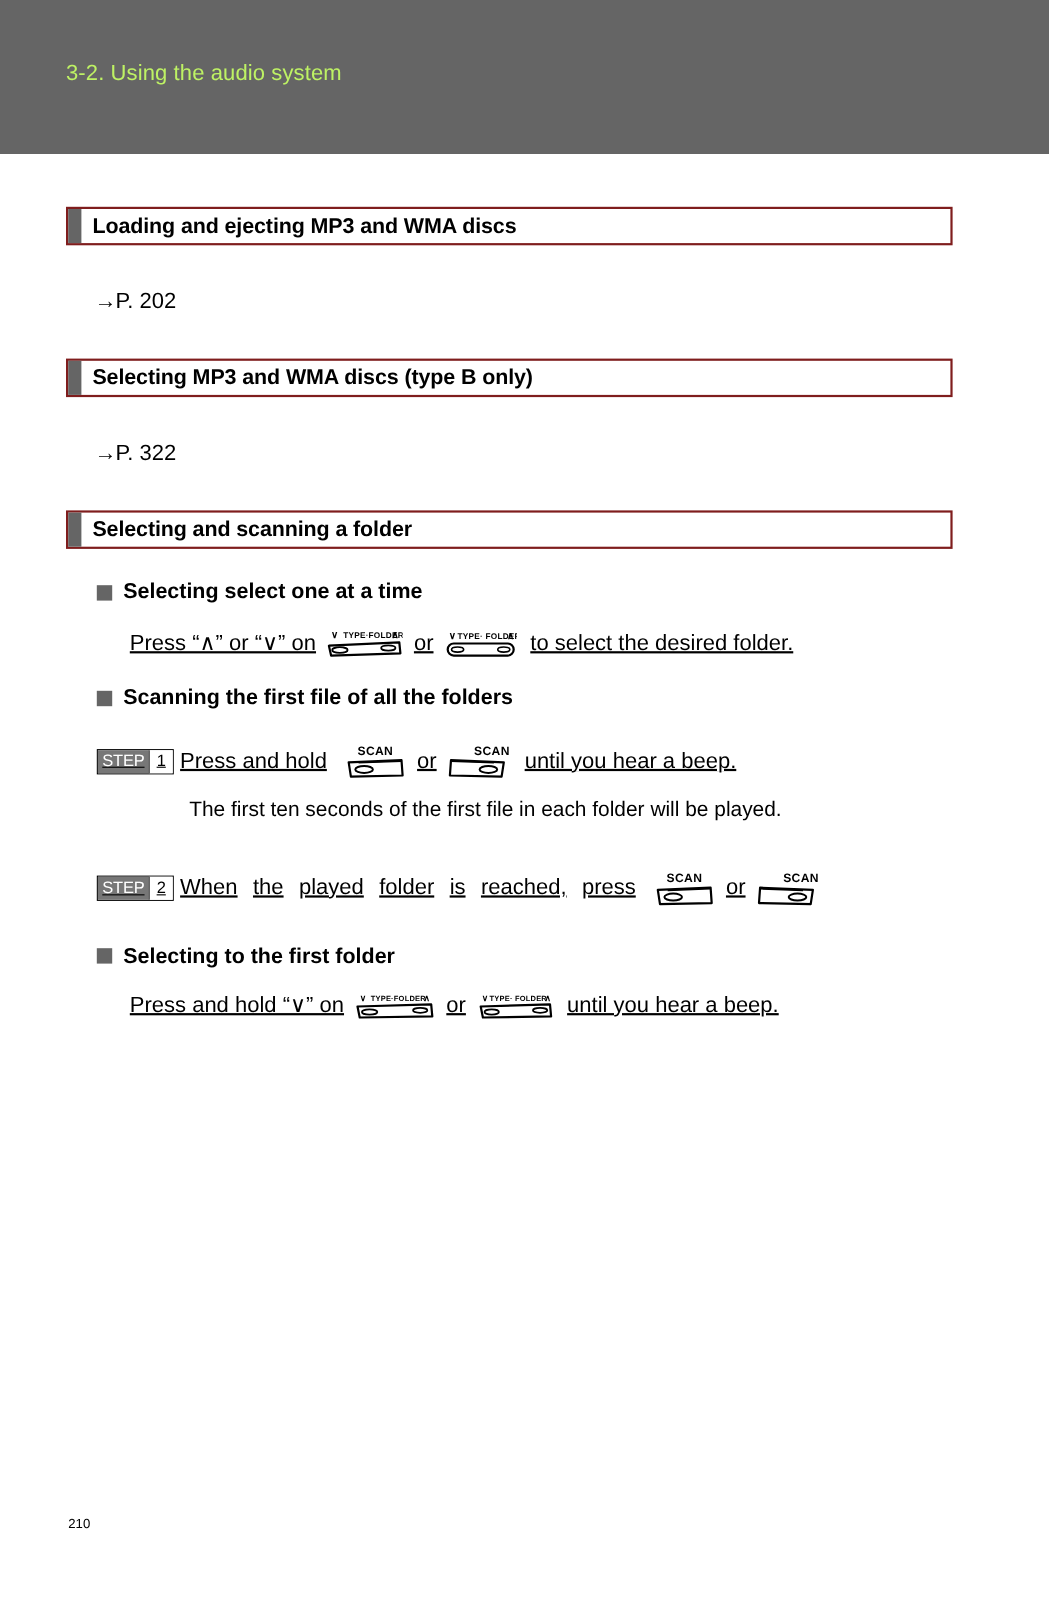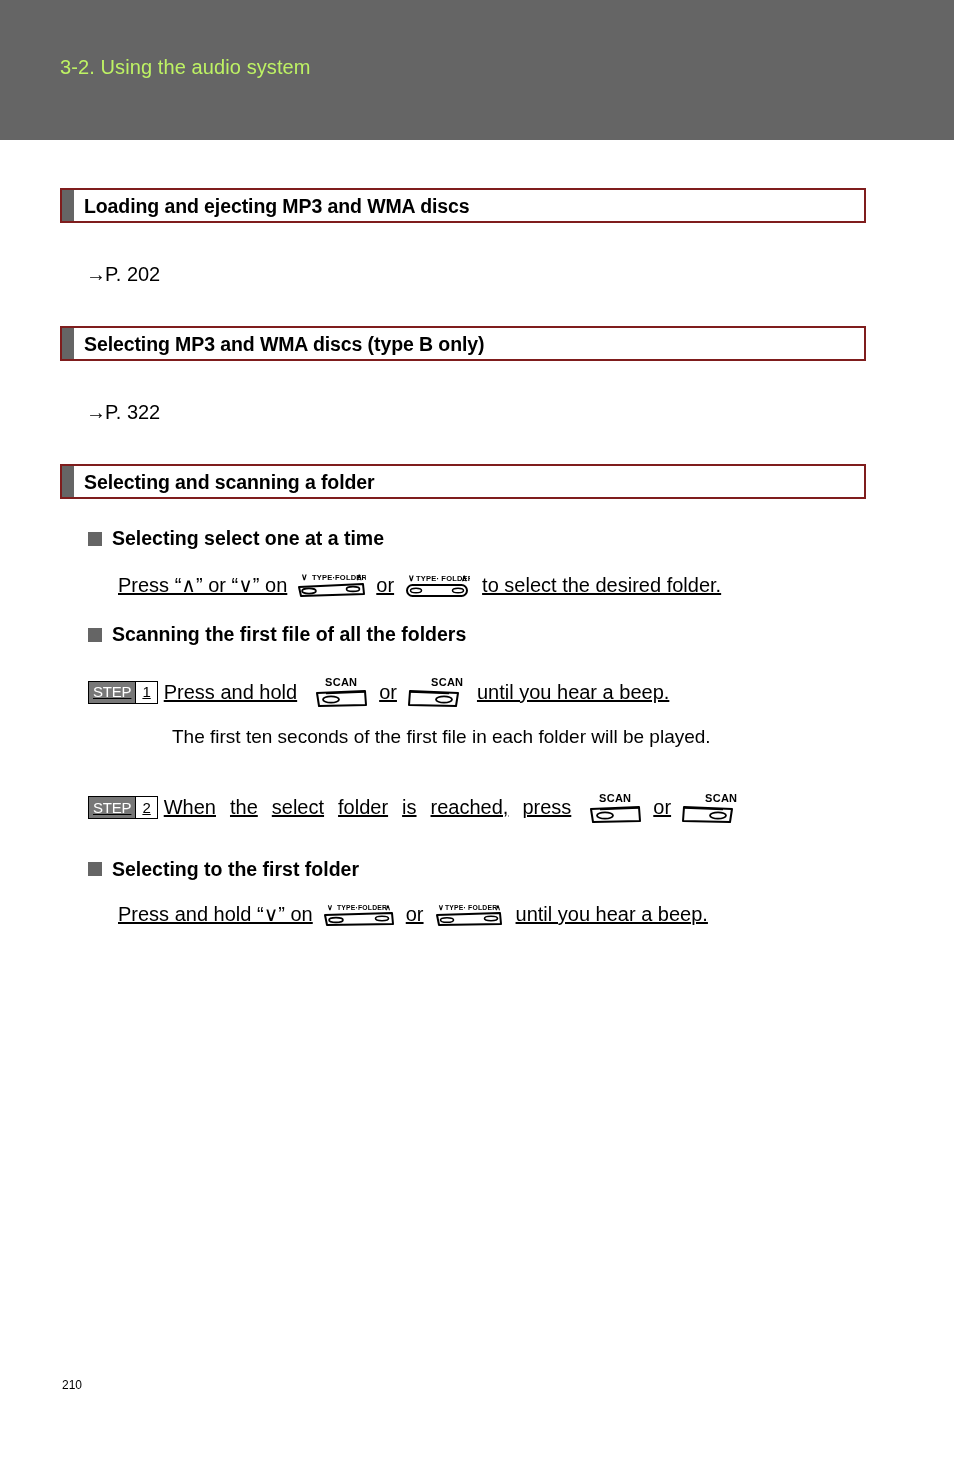--- a/index.html
+++ b/index.html
@@ -278,21 +278,21 @@
   <div class="para inline-row" style="margin-left:88px">
     <span class="step-badge">
       <span class="step-word">STEP</span>
       <span class="step-num">2</span>
     </span>
     <span class="sp" style="width:6px"></span>
     <span>When</span>
     <span class="sp" style="width:14px"></span>
     <span>the</span>
     <span class="sp" style="width:14px"></span>
-    <span>select</span>
+    <span>played</span>
     <span class="sp" style="width:14px"></span>
     <span>folder</span>
     <span class="sp" style="width:14px"></span>
     <span>is</span>
     <span class="sp" style="width:14px"></span>
     <span>reached,</span>
     <span class="sp" style="width:14px"></span>
     <span>press</span>
     <span class="sp" style="width:16px"></span>
     <span class="btn-icon">

